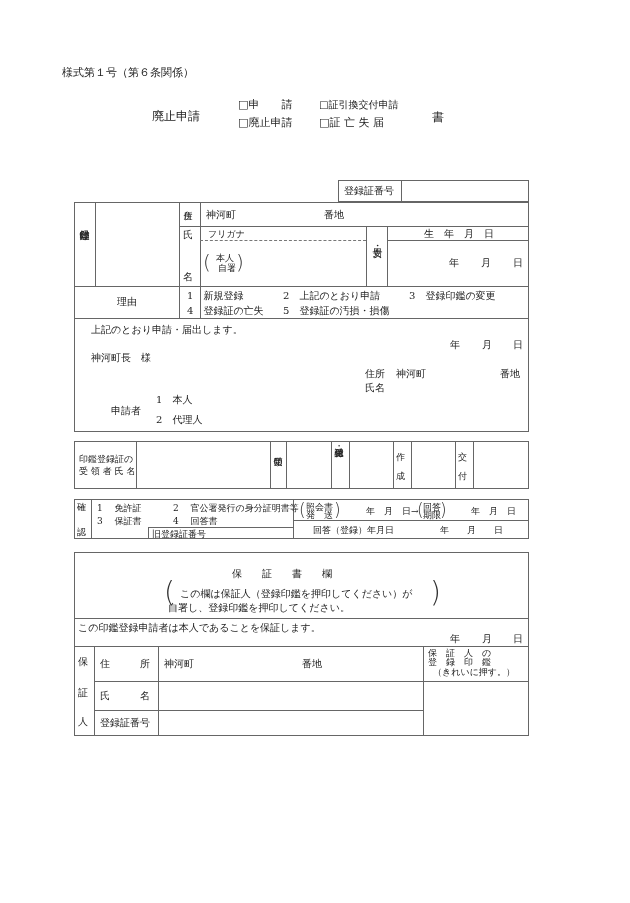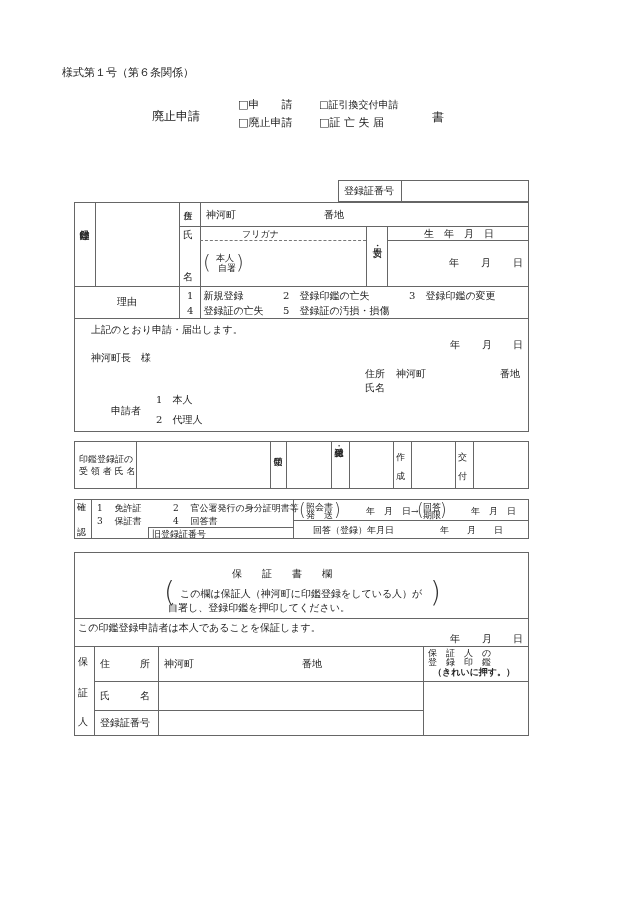--- a/index.html
+++ b/index.html
@@ -60,39 +60,39 @@
 <div class="vert" style="left:78px;top:222px;">登録印鑑</div>
 <div class="field" style="left:97px;top:204px;width:80px;height:80px;"></div>
 
 <div class="vert small" style="left:183px;top:204px;">住所</div>
 <div class="t" style="left:206px;top:209px;">神河町</div>
 <div class="t" style="left:324px;top:209px;">番地</div>
 <div class="field" style="left:245px;top:205px;width:75px;height:18px;"></div>
 
 <div class="t" style="left:183px;top:229px;">氏</div>
 <div class="t" style="left:183px;top:271px;">名</div>
-<div class="t small" style="left:208px;top:229px;margin-left:34px;">フリガナ</div>
+<div class="t small" style="left:208px;top:229px;">フリガナ</div>
 <div class="field" style="left:255px;top:228px;width:108px;height:11px;"></div>
 <div class="paren" style="left:203px;top:252px;">(</div>
 <div class="t small" style="left:216px;top:253px;">本人</div>
 <div class="t small" style="left:218px;top:263px;">自署</div>
 <div class="paren" style="left:236px;top:252px;">)</div>
 <div class="field" style="left:250px;top:243px;width:113px;height:40px;"></div>
 
 <div class="vert" style="left:371px;top:240px;">男・女</div>
 <div class="t" style="left:424px;top:228px;">生　年　月　日</div>
 <div class="t" style="left:449px;top:257px;">年</div>
 <div class="t" style="left:481px;top:257px;">月</div>
 <div class="t" style="left:513px;top:257px;">日</div>
 <div class="field" style="left:390px;top:243px;width:136px;height:40px;"></div>
 
 <div class="t" style="left:117px;top:296px;">理由</div>
 <div>
   <div class="t" style="left:187px;top:290px;"><span>1</span>　<span>新規登録</span></div>
-  <div class="t" style="left:283px;top:290px;"><span>2</span>　<span>登録印鑑の亡失</span></div>
+  <div class="t" style="left:283px;top:290px;"><span>2</span>　<span>上記のとおり申請</span></div>
   <div class="t" style="left:409px;top:290px;"><span>3</span>　<span>登録印鑑の変更</span></div>
   <div class="t" style="left:187px;top:305px;"><span>4</span>　<span>登録証の亡失</span></div>
   <div class="t" style="left:283px;top:305px;"><span>5</span>　<span>登録証の汚損・損傷</span></div>
 </div>
 
 <div class="t" style="left:91px;top:324px;">上記のとおり申請・届出します。</div>
 <div class="t" style="left:450px;top:339px;">年</div>
 <div class="t" style="left:482px;top:339px;">月</div>
 <div class="t" style="left:513px;top:339px;">日</div>
 <div class="field" style="left:420px;top:336px;width:106px;height:16px;"></div>
@@ -155,21 +155,21 @@
 <div class="t small" style="left:423px;top:502px;">回答</div>
 <div class="t small" style="left:423px;top:510px;">期限</div>
 <div class="paren" style="left:440px;top:500px;font-size:17px;">)</div>
 <div class="t small" style="left:471px;top:506px;">年　月　日</div>
 <div class="t small" style="left:313px;top:525px;">回答（登録）年月日</div>
 <div class="t small" style="left:440px;top:525px;">年　　月　　日</div>
 
 <div class="box" style="left:74px;top:552px;width:455px;height:184px;"></div>
 <div class="t" style="left:232px;top:568px;text-align:right;">保　　証　　書　　欄</div>
 <div class="paren" style="left:164px;top:578px;font-size:28px;line-height:30px;">(</div>
-<div class="t" style="left:180px;top:588px;">この欄は保証人（神河町に印鑑登録をしている人）が</div>
+<div class="t" style="left:180px;top:588px;">この欄は保証人（登録印鑑を押印してください）が</div>
 <div class="t" style="left:168px;top:603px;font-family:Liberation Mono, monospace;">自署し、登録印鑑を押印してください。</div>
 <div class="paren" style="left:430px;top:578px;font-size:28px;line-height:30px;">)</div>
 <div class="hl" style="left:74px;top:618px;width:455px;"></div>
 <div class="t" style="left:78px;top:622px;">この印鑑登録申請者は本人であることを保証します。</div>
 <div class="t" style="left:450px;top:633px;">年</div>
 <div class="t" style="left:482px;top:633px;">月</div>
 <div class="t" style="left:513px;top:633px;">日</div>
 <div class="field" style="left:420px;top:631px;width:106px;height:14px;"></div>
 <div class="hl" style="left:74px;top:646px;width:455px;"></div>
 <div class="vl" style="left:94px;top:646px;height:90px;"></div>
@@ -187,14 +187,14 @@
 <div class="t" style="left:164px;top:658px;">神河町</div>
 <div class="t" style="left:302px;top:658px;">番地</div>
 <div class="field" style="left:200px;top:649px;width:98px;height:30px;"></div>
 <div class="t" style="left:100px;top:690px;">氏　　　名</div>
 <div class="field" style="left:160px;top:683px;width:261px;height:25px;"></div>
 <div class="t" style="left:100px;top:717px;">登録証番号</div>
 <div class="field" style="left:160px;top:712px;width:261px;height:22px;"></div>
 
 <div class="t small" style="left:428px;top:648px;">保　証　人　の</div>
 <div class="t small" style="left:428px;top:657px;">登　録　印　鑑</div>
-<div class="t small" style="left:433px;top:667px;font-weight:bold;">（きれいに押す。）</div>
+<div class="t small" style="left:433px;top:667px;">（きれいに押す。）</div>
 <div class="field" style="left:425px;top:683px;width:102px;height:51px;"></div>
 
 </body></html>

